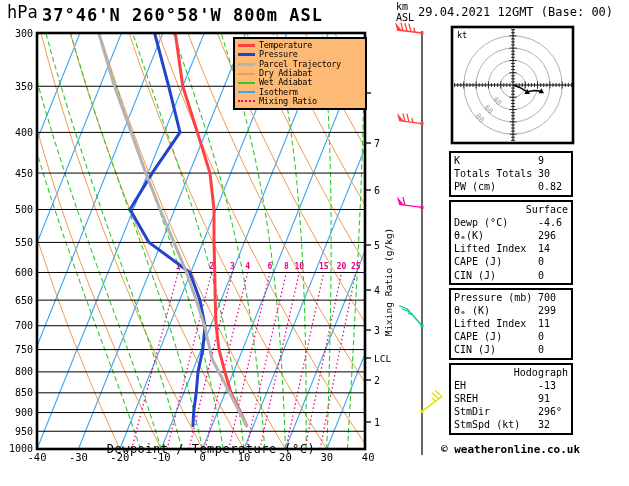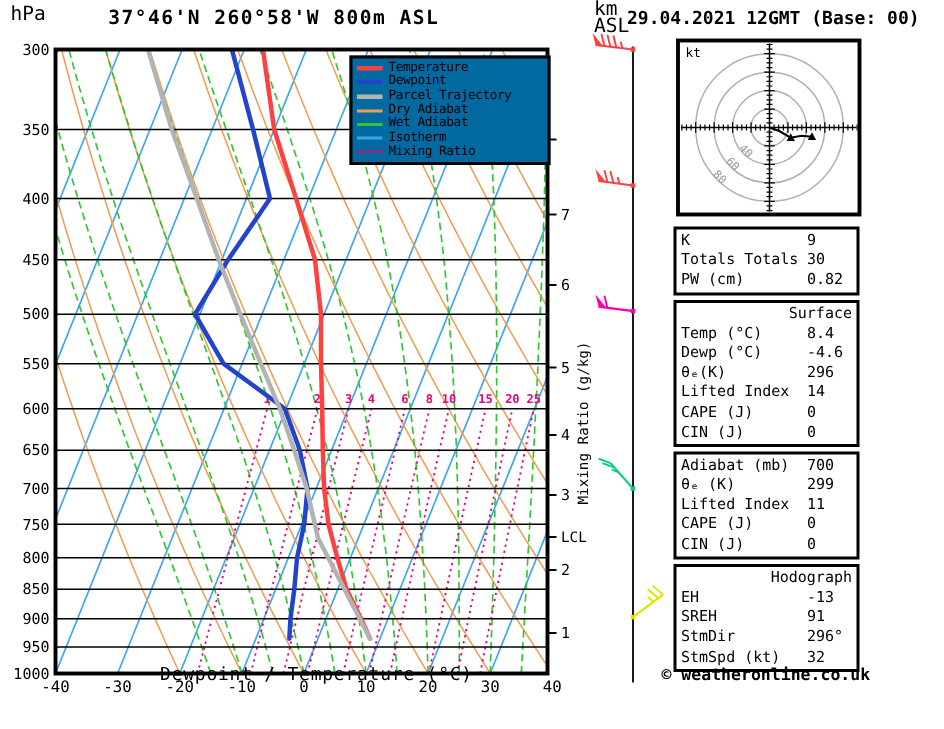--- a/index.html
+++ b/index.html
@@ -1,25 +1,25 @@
 <!DOCTYPE html>
 <html><head>
 <meta charset="utf-8">
 <style>
   html,body{margin:0;padding:0;background:#fff}
   .page{position:relative;width:629px;height:486px;background:#fff;overflow:hidden;
         font-family:"DejaVu Sans Mono","DejaVu Sans",monospace;color:#000}
   .page svg{position:absolute;left:0;top:0;z-index:1}
   .ov{position:absolute;z-index:2}
-  .hpa{left:7px;top:2px;font-size:13px}
-  .ttl{left:30px;top:5px;width:305px;text-align:center;font-weight:bold;font-size:13px;letter-spacing:1px;white-space:nowrap}
-  .kmasl{left:396px;top:1px;font-size:13px;line-height:11px}
+  .hpa{left:7px;top:2px;font-size:17px}
+  .ttl{left:30px;top:5px;width:305px;text-align:center;font-weight:bold;font-size:17px;letter-spacing:1px;white-space:nowrap}
+  .kmasl{left:396px;top:1px;font-size:10px;line-height:11px}
   .kmasl span{display:block}
-  .date{left:418px;top:5px;width:210px;font-weight:bold;font-size:12px;white-space:nowrap}
-  .legend{left:233px;top:37px;width:124px;background:#0369a1;border:2px solid #000;padding:2px 3px;z-index:3}
+  .date{left:418px;top:5px;width:210px;font-weight:normal;font-size:12px;white-space:nowrap}
+  .legend{left:233px;top:37px;width:124px;background:#fdba74;border:2px solid #000;padding:2px 3px;z-index:3}
   .legend-row{display:flex;align-items:center;height:9.3px;gap:4px}
   .legend-swatch{width:17px;flex:none}
   .sw-thick{border-top:3px solid}
   .sw-thin{border-top:2px solid}
   .sw-dotted{border-top:2px dotted}
   .legend-label{font-size:8.5px;line-height:9px;letter-spacing:-0.3px;white-space:nowrap}
   .xlabel{left:55px;top:442px;width:312px;text-align:center;font-size:12px;letter-spacing:0.5px;white-space:nowrap}
   .stats{left:449px;top:151px;width:124px}
   .stat-box{border:2px solid #000;margin-bottom:3px;padding:1px 3px;font-size:10px;background:#fff}
   .stat-title{text-align:right;line-height:13.2px;height:13.2px}
@@ -310,21 +310,21 @@
   </div>
   <div class="ov date">29.04.2021 12GMT (Base: 00)</div>
 
   <div class="ov legend">
       <div class="legend-row">
         <span class="legend-swatch sw-thick" style="border-top-color: rgb(255, 64, 64);"></span>
         <span class="legend-label">Temperature</span>
       </div>
       <div class="legend-row">
         <span class="legend-swatch sw-thick" style="border-top-color: rgb(34, 68, 204);"></span>
-        <span class="legend-label">Dewpoint</span>
+        <span class="legend-label">Pressure</span>
       </div>
       <div class="legend-row">
         <span class="legend-swatch sw-thick" style="border-top-color: rgb(179, 179, 179);"></span>
         <span class="legend-label">Parcel Trajectory</span>
       </div>
       <div class="legend-row">
         <span class="legend-swatch sw-thin" style="border-top-color: rgb(240, 156, 80);"></span>
         <span class="legend-label">Dry Adiabat</span>
       </div>
       <div class="legend-row">
@@ -344,29 +344,28 @@
   <div class="ov xlabel">Dewpoint / Temperature (°C)</div>
 
   <div class="ov stats">
       <div class="stat-box">
         <div class="stat-row"><span>K</span><span class="stat-val">9</span></div>
         <div class="stat-row"><span>Totals Totals</span><span class="stat-val">30</span></div>
         <div class="stat-row"><span>PW (cm)</span><span class="stat-val">0.82</span></div>
       </div>
       <div class="stat-box">
         <div class="stat-title">Surface</div>
-        <div class="stat-row"><span>Temp (°C)</span><span class="stat-val">8.4</span></div>
         <div class="stat-row"><span>Dewp (°C)</span><span class="stat-val">-4.6</span></div>
         <div class="stat-row"><span>θₑ(K)</span><span class="stat-val">296</span></div>
         <div class="stat-row"><span>Lifted Index</span><span class="stat-val">14</span></div>
         <div class="stat-row"><span>CAPE (J)</span><span class="stat-val">0</span></div>
         <div class="stat-row"><span>CIN (J)</span><span class="stat-val">0</span></div>
       </div>
       <div class="stat-box">
-        <div class="stat-row"><span>Adiabat (mb)</span><span class="stat-val">700</span></div>
+        <div class="stat-row"><span>Pressure (mb)</span><span class="stat-val">700</span></div>
         <div class="stat-row"><span>θₑ (K)</span><span class="stat-val">299</span></div>
         <div class="stat-row"><span>Lifted Index</span><span class="stat-val">11</span></div>
         <div class="stat-row"><span>CAPE (J)</span><span class="stat-val">0</span></div>
         <div class="stat-row"><span>CIN (J)</span><span class="stat-val">0</span></div>
       </div>
       <div class="stat-box">
         <div class="stat-title">Hodograph</div>
         <div class="stat-row"><span>EH</span><span class="stat-val">-13</span></div>
         <div class="stat-row"><span>SREH</span><span class="stat-val">91</span></div>
         <div class="stat-row"><span>StmDir</span><span class="stat-val">296°</span></div>

